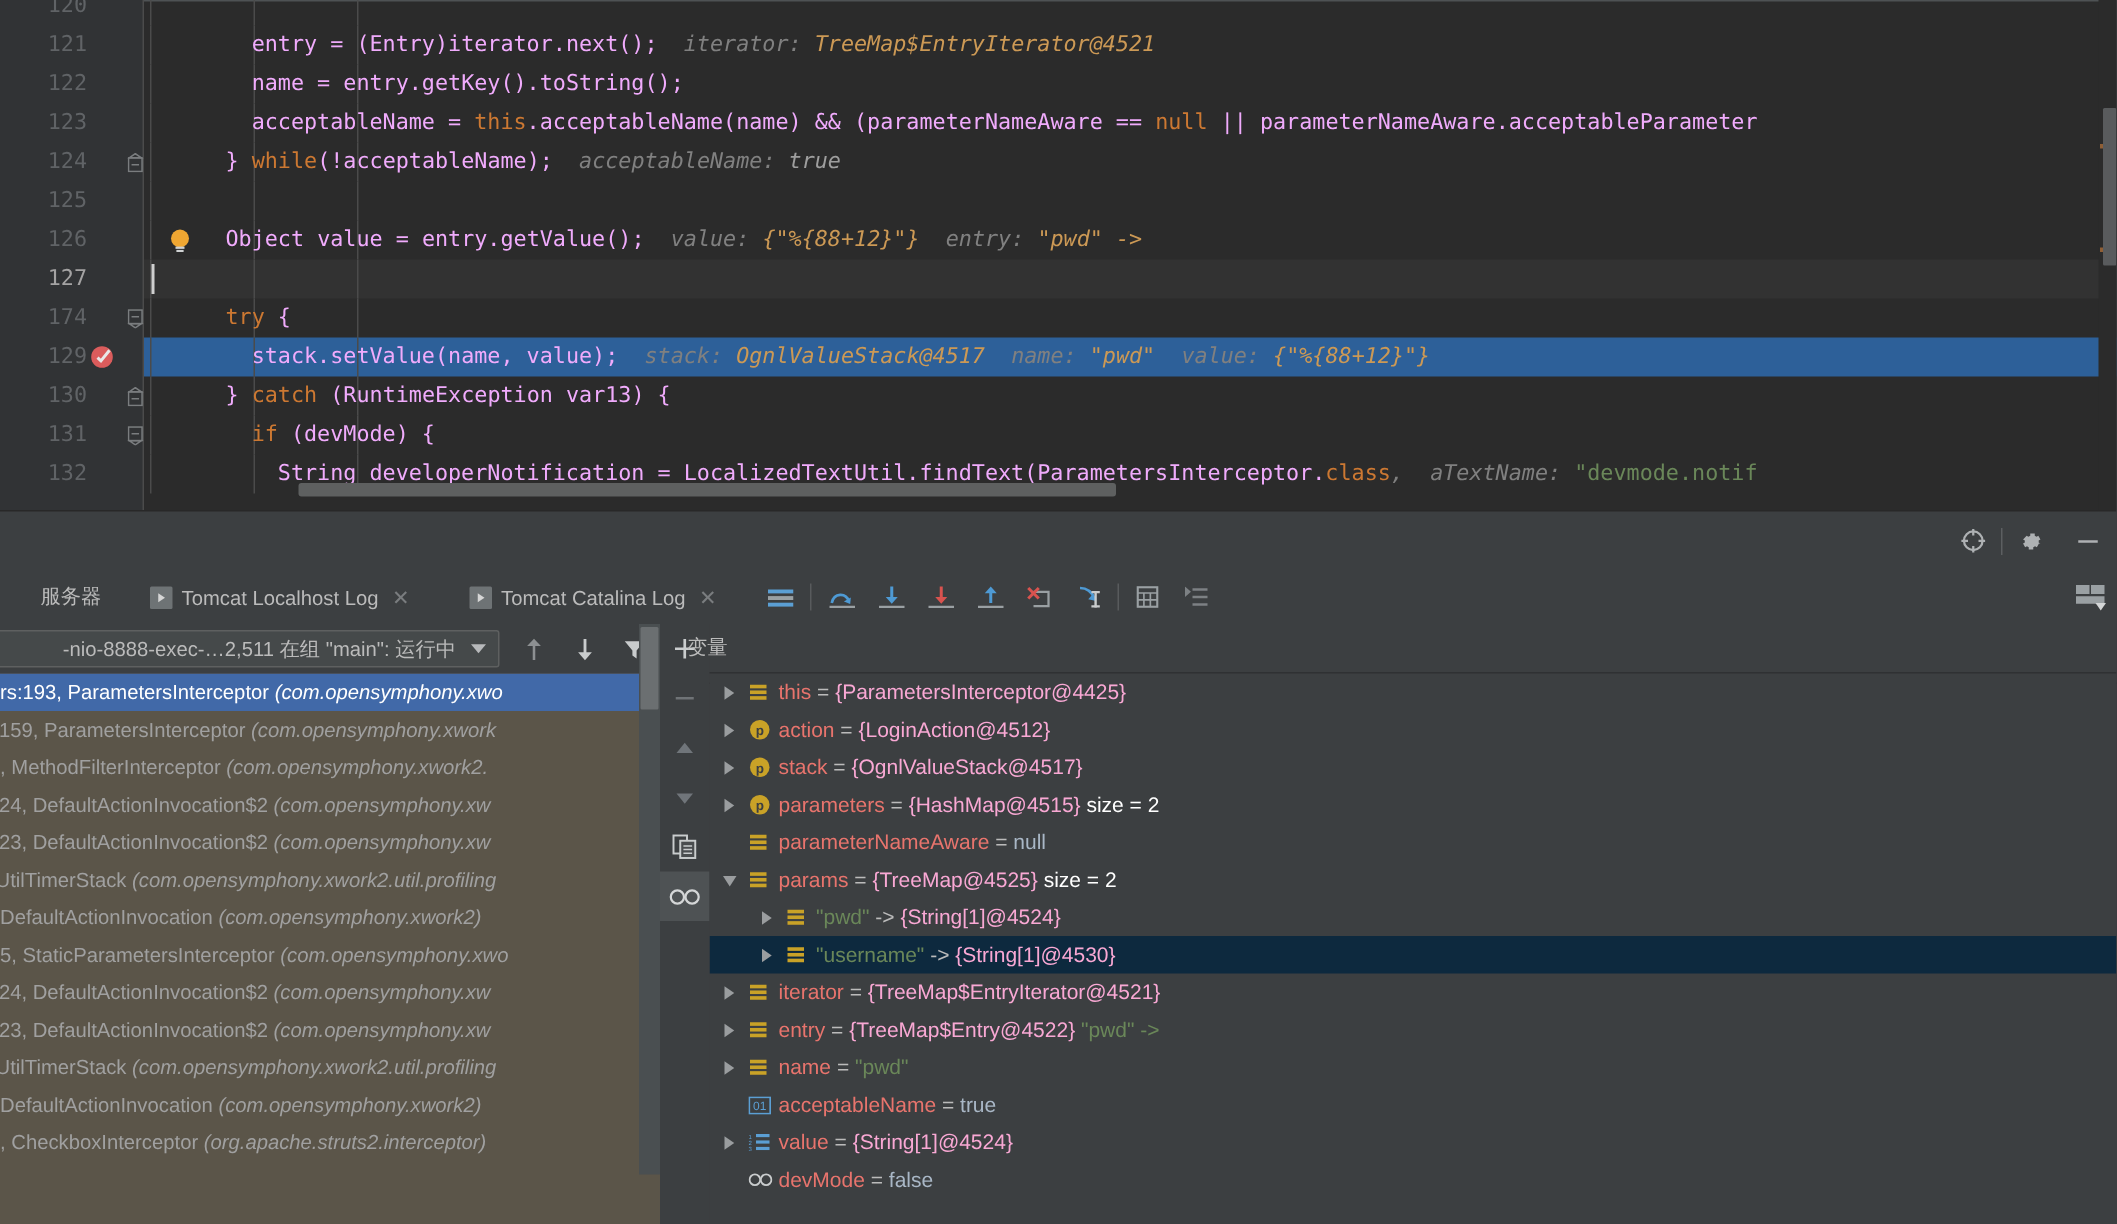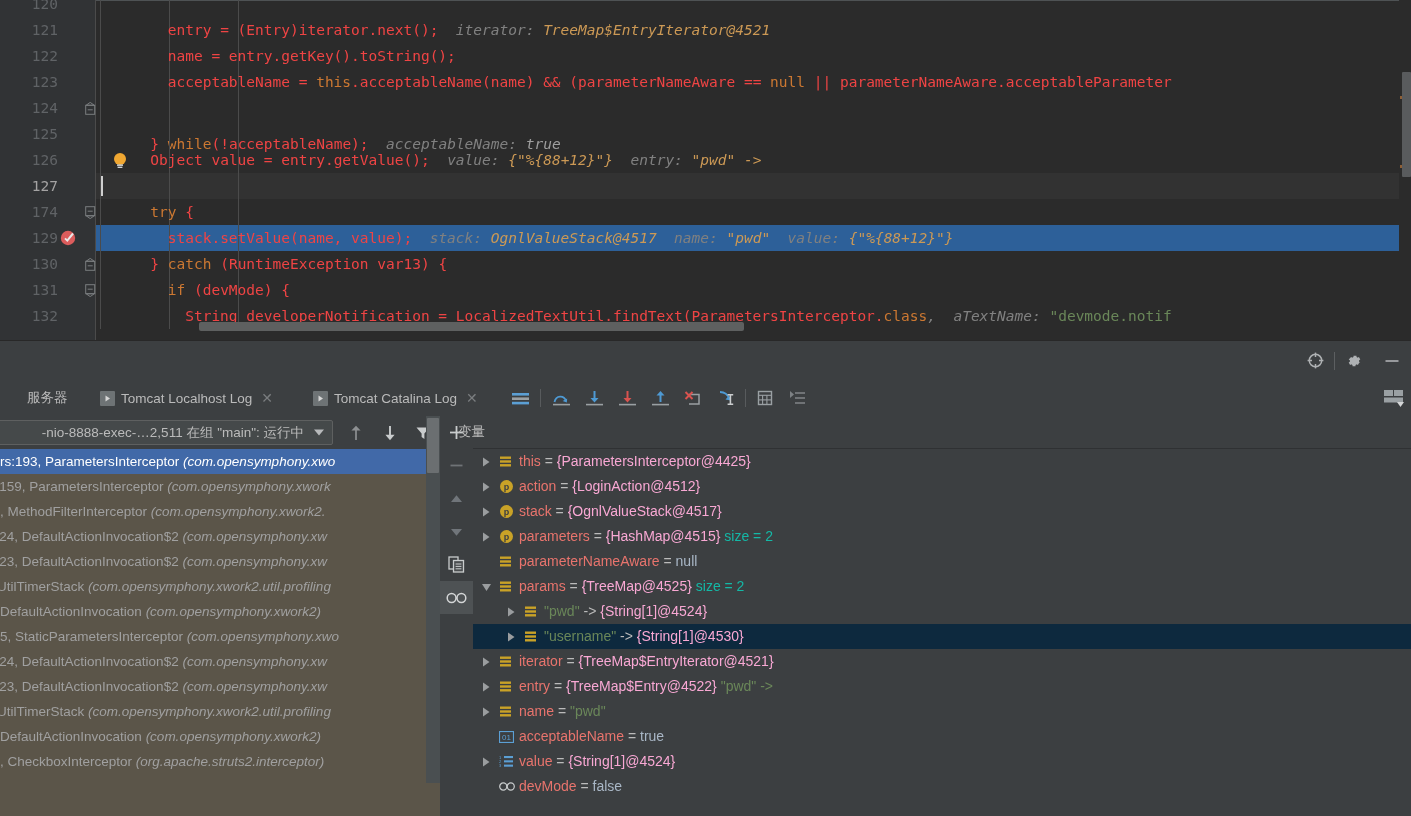--- a/index.html
+++ b/index.html
@@ -34,21 +34,21 @@
   }
   .gutter-sep{position:absolute;left:95px;top:0;width:1px;height:340px;background:#4b4b4b;}
   .code-text { position:absolute; left:96px; top:0; height:26px; line-height:26px; }
   .line-hl { position:absolute; left:96px; width:1315px; height:26px; background:#2d6099; }
   .caret-line { position:absolute; left:96px; width:1315px; height:26px; background:#323232; }
 
   .ind { position:absolute; top:0; width:1px; height:26px; background:#4b4b4b; }
 
   
   .kw   { color:#cc7832; }
-  .txt  { color:#ef4444; }
+  .txt  { color:#f0abfc; }
   .str  { color:#6a8759; }
   .hint { color:#808080; font-style:italic; }
   .hintv{ color:#cc9955; font-style:italic; }
   .hintg{ color:#9e9e9e; font-style:italic; }
 
   .fold {
     position:absolute; left:85px; width:11px; height:26px;
   }
   .fold svg{position:absolute;left:0;top:7px;}
 
@@ -114,41 +114,41 @@
   .var-row.sel{background:#0d293e;}
   .arrow{position:absolute;width:11px;height:25px;}
   .vicon{position:absolute;width:16px;height:25px;}
   .vtext{position:absolute;white-space:nowrap;}
   .vname{color:#e8746d;}
   .vname-key{color:#6a8759;}
   .veq{color:#bbbbbb;}
   .vval{color:#f9a8d4;}
   .vval-lit{color:#a9b7c6;}
   .vval-str{color:#6a8759;}
-  .vsize{color:#14b8a6;}
+  .vsize{color:#ffffff;}
 </style>
 </head>
 <body>
 
 <div id="app">
 
   <div id="editor">
     <div id="editor-top-border"></div>
     <div class="gutter-zone"></div>
     <div class="gutter-sep"></div>
     <div id="code-lines">
         <div class="code-row" style="top: -9px;"><div class="ind" style="left: 100px;"></div><div class="ind" style="left: 169px;"></div><div class="ind" style="left: 238px;"></div><div class="gutter-num">120</div><div class="code-text" style="left: 98px;"></div></div>
         <div class="code-row" style="top: 17px;"><div class="ind" style="left: 100px;"></div><div class="ind" style="left: 169px;"></div><div class="ind" style="left: 238px;"></div><div class="gutter-num">121</div><div class="code-text" style="left: 167.76px;"><span class="txt">entry = (Entry)iterator.next();</span><span class="hint">  iterator: </span><span class="hintv">TreeMap$EntryIterator@4521</span></div></div>
         <div class="code-row" style="top: 43px;"><div class="ind" style="left: 100px;"></div><div class="ind" style="left: 169px;"></div><div class="ind" style="left: 238px;"></div><div class="gutter-num">122</div><div class="code-text" style="left: 167.76px;"><span class="txt">name = entry.getKey().toString();</span></div></div>
         <div class="code-row" style="top: 69px;"><div class="ind" style="left: 100px;"></div><div class="ind" style="left: 169px;"></div><div class="ind" style="left: 238px;"></div><div class="gutter-num">123</div><div class="code-text" style="left: 167.76px;"><span class="txt">acceptableName = </span><span class="kw">this</span><span class="txt">.acceptableName(name) &amp;&amp; (parameterNameAware == </span><span class="kw">null</span><span class="txt"> || parameterNameAware.acceptableParameter</span></div></div>
         <div class="code-row" style="top: 95px;"><div class="ind" style="left: 100px;"></div><div class="ind" style="left: 169px;"></div><div class="ind" style="left: 238px;"></div><div class="gutter-num">124</div><div class="fold"><svg width="11" height="13" viewBox="0 0 11 13">
               <polygon points="1.2,3.2 9.2,3.2 5.2,0.4" fill="none" stroke="#7a7d7f" stroke-width="1"></polygon>
               <rect x="0.7" y="3.3" width="9" height="9" fill="none" stroke="#7a7d7f" stroke-width="1"></rect>
               <line x1="2.7" y1="7.8" x2="7.7" y2="7.8" stroke="#7a7d7f" stroke-width="1"></line>
-            </svg></div><div class="code-text" style="left: 150.32px; margin-top: 36px;"><span class="txt">} </span><span class="kw">while</span><span class="txt">(!acceptableName);</span><span class="hint">  acceptableName: </span><span class="hintg">true</span></div></div>
+            </svg></div><div class="code-text" style="left: 150.32px;"><span class="txt">} </span><span class="kw">while</span><span class="txt">(!acceptableName);</span><span class="hint">  acceptableName: </span><span class="hintg">true</span></div></div>
         <div class="code-row" style="top: 121px;"><div class="ind" style="left: 100px;"></div><div class="ind" style="left: 169px;"></div><div class="ind" style="left: 238px;"></div><div class="gutter-num">125</div><div class="code-text" style="left: 98px;"></div></div>
         <div class="code-row" style="top: 147px;"><div class="ind" style="left: 100px;"></div><div class="ind" style="left: 169px;"></div><div class="ind" style="left: 238px;"></div><div class="gutter-num">126</div><div class="bulb"><svg width="18" height="19" viewBox="0 0 18 19">
               <circle cx="9" cy="8" r="6" fill="#f0a732"></circle>
               <rect x="6" y="13.4" width="6" height="1.5" fill="#d0d2d3"></rect>
               <rect x="6.6" y="15.6" width="4.8" height="1.4" fill="#d0d2d3"></rect>
             </svg></div><div class="code-text" style="left: 150.32px;"><span class="txt">Object value = entry.getValue();</span><span class="hint">  value: </span><span class="hintv">{"%{88+12}"}</span><span class="hint">  entry: </span><span class="hintv">"pwd" -&gt;</span></div></div>
         <div class="code-row" style="top: 173px;"><div class="caret-line" style="top: 0px;"></div><div class="ind" style="left: 100px;"></div><div class="ind" style="left: 169px;"></div><div class="ind" style="left: 238px;"></div><div class="gutter-num cur">127</div><div class="caret"></div><div class="code-text" style="left: 98px;"></div></div>
         <div class="code-row" style="top: 199px;"><div class="ind" style="left: 100px;"></div><div class="ind" style="left: 169px;"></div><div class="ind" style="left: 238px;"></div><div class="gutter-num">174</div><div class="fold"><svg width="11" height="13" viewBox="0 0 11 13">
               <rect x="0.7" y="0.7" width="9" height="9" fill="none" stroke="#7a7d7f" stroke-width="1"></rect>
               <line x1="2.7" y1="5.2" x2="7.7" y2="5.2" stroke="#7a7d7f" stroke-width="1"></line>

